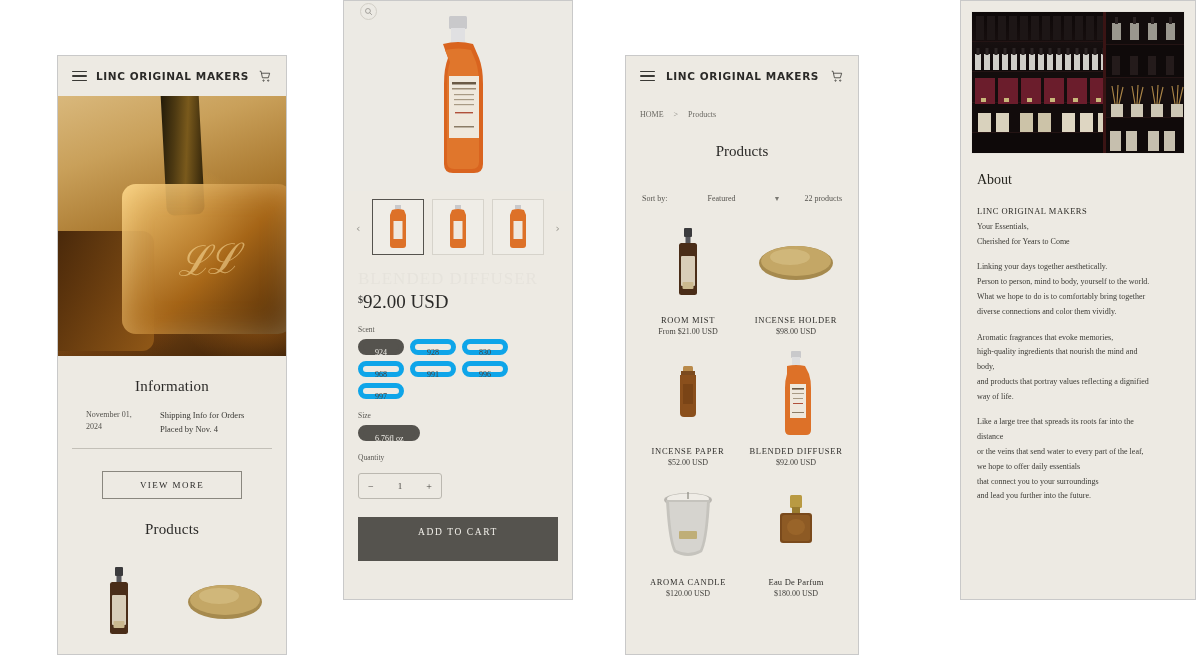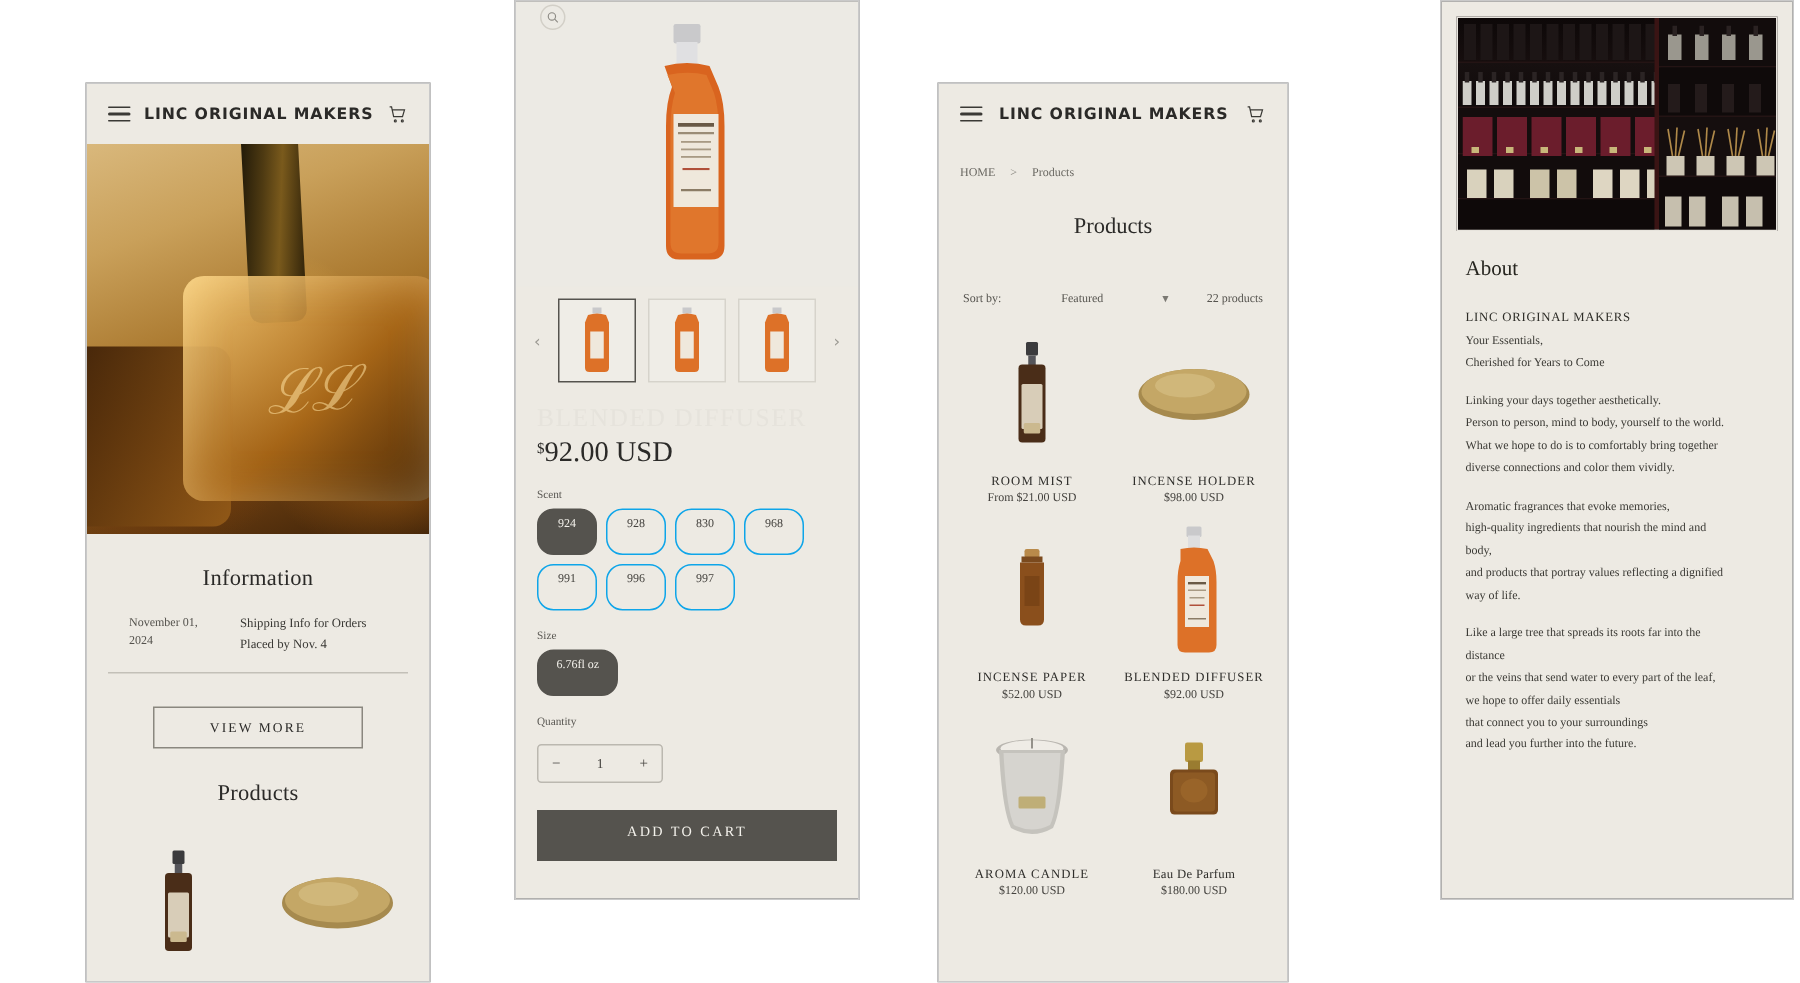--- a/index.html
+++ b/index.html
@@ -135,34 +135,34 @@
   .pdp-title {
     padding: 4px 14px 0;
     font-size: 17px; letter-spacing: 1px;
     color: #e6e3dc;
   }
   .pdp-price { padding: 2px 14px 0; font-size: 19px; color: #2b2a28; }
   .pdp-price sup { font-size: 10px; vertical-align: 5px; }
   .opt-label { padding: 12px 14px 5px; font-size: 7.5px; color: #5a5853; }
   .chips { display: flex; flex-wrap: wrap; gap: 6px; padding: 0 14px; }
   .chip {
-    min-width: 40px; height: 31px; line-height: 17px; padding: 0 12px;
-    border: 1px solid #0ea5e9; border-radius: 11px;
+    min-width: 40px; height: 16px; line-height: 17px; padding: 0 12px;
+    border: 5px solid #0ea5e9; border-radius: 11px;
     font-size: 8px; color: #45433f; text-align: center; background: transparent; cursor: pointer;
   }
   .chip.on { background: #55534e; border-color: #55534e; color: #f2f0ea; }
   .qty {
     margin: 6px 14px 0; width: 84px; height: 26px;
     border: 1px solid #bbb8b0; border-radius: 3px;
     display: flex; align-items: center; justify-content: space-between; padding: 0 9px;
   }
   .qty span { font-size: 10px; color: #45433f; cursor: pointer; }
   .qty .v { font-size: 9px; cursor: text; }
   .atc {
-    margin: 18px 14px 0; height: 34px; line-height: 30px;
+    margin: 18px 14px 0; height: 44px; line-height: 30px;
     background: #55534e; color: #f3f1eb; text-align: center;
     font-size: 9.5px; letter-spacing: 1.6px; cursor: pointer;
     font-family: "Liberation Serif", serif;
   }
 
   
   .crumbs { display: flex; gap: 10px; padding: 14px 14px 0; font-size: 8px; color: #6a6862; }
   .crumbs .sep { color: #8b8982; }
   .crumbs a { color: #6a6862; text-decoration: none; cursor: pointer; }
   .coll-title { text-align: center; font-size: 15px; color: #2b2a28; padding: 24px 0 0; }

